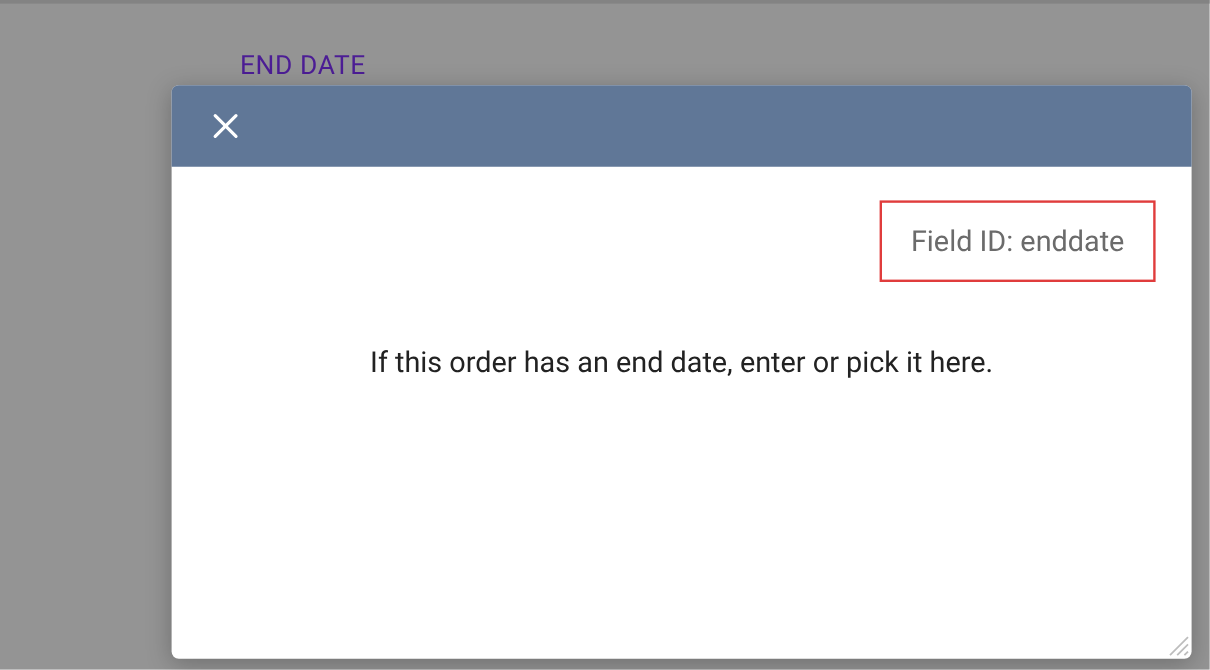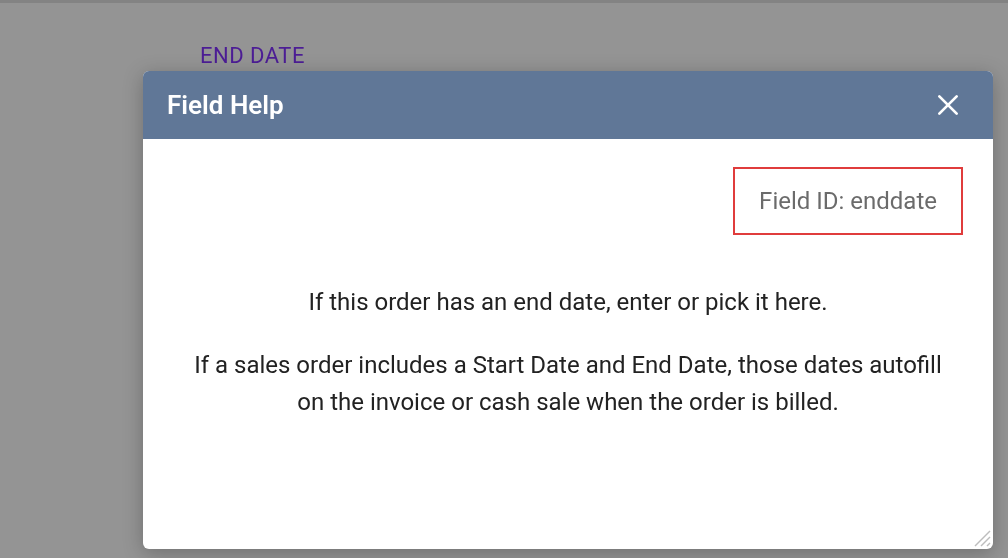--- a/index.html
+++ b/index.html
@@ -107,35 +107,33 @@
       height: 100%;
     }
   </style>
 </head>
 <body>
 
 <div class="field-label">END DATE</div>
 
 <div class="modal">
   <div class="modal-header">
-    <div class="modal-title">Field Help</div>
     <button class="close-btn">
       <svg viewBox="0 0 24 24" fill="none" stroke="white" stroke-width="2.5" stroke-linecap="round">
         <line x1="4" y1="4" x2="20" y2="20"></line>
         <line x1="20" y1="4" x2="4" y2="20"></line>
       </svg>
     </button>
   </div>
   <div class="modal-body">
     <div class="field-id-box">
       <span class="field-id-text">Field ID: enddate</span>
     </div>
     <div class="help-content">
       <p>If this order has an end date, enter or pick it here.</p>
-      <p>If a sales order includes a Start Date and End Date, those dates autofill on the invoice or cash sale when the order is billed.</p>
     </div>
     <div class="resize-handle">
       <svg viewBox="0 0 20 20">
         <line x1="4" y1="19" x2="19" y2="4" stroke="#bdbdbd" stroke-width="1.5"></line>
         <line x1="10" y1="19" x2="19" y2="10" stroke="#bdbdbd" stroke-width="1.5"></line>
         <line x1="16" y1="19" x2="19" y2="16" stroke="#bdbdbd" stroke-width="1.5"></line>
       </svg>
     </div>
   </div>
 </div>

